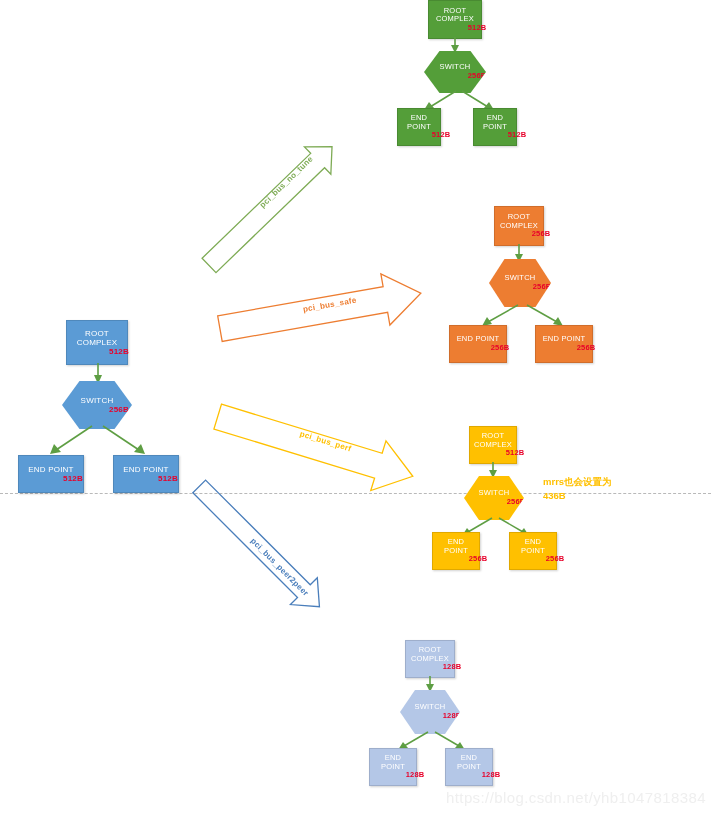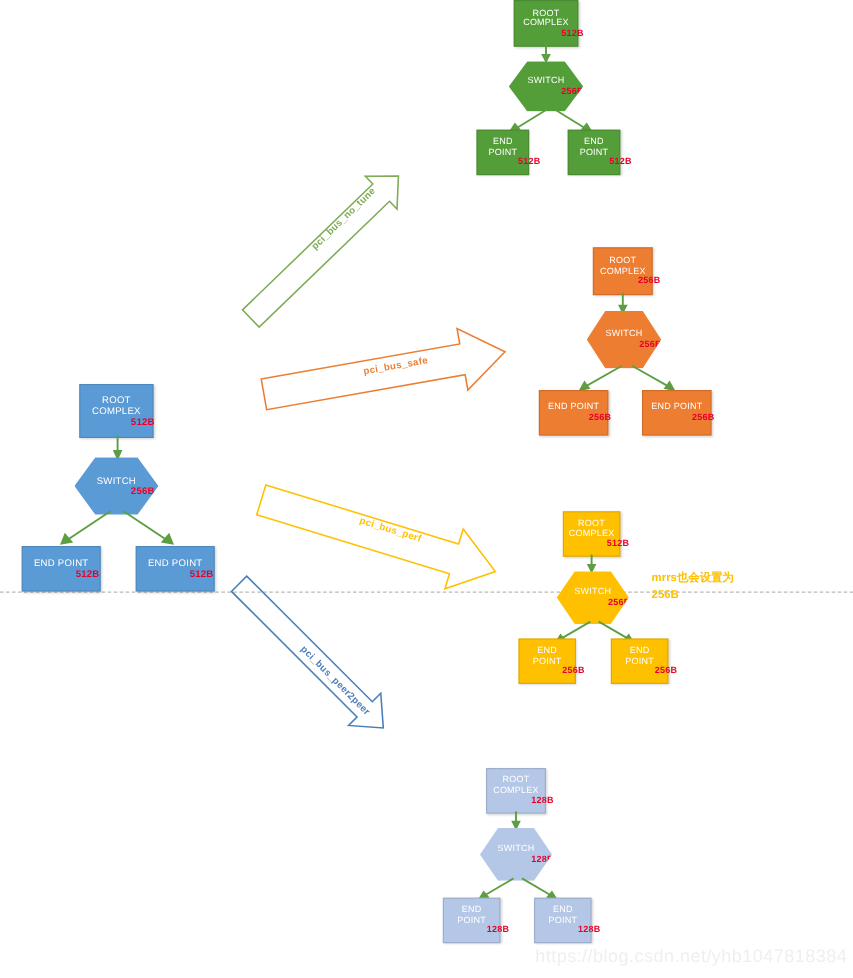--- a/index.html
+++ b/index.html
@@ -195,21 +195,21 @@
 POINT</span>
       <span class="sz">256B</span>
     </div>
     <div class="node rect" style="left:509px;top:532px;width:48px;height:38px;background:#FFC000;font-size:7.5px;">
       <span class="ttl">END
 POINT</span>
       <span class="sz">256B</span>
     </div>
 
     <div class="annot" style="left:543px;top:475px;">mrrs也会设置为
-256B</div>
+436B</div>
   </div>
 
   <div>
     <div class="node rect" style="left:405px;top:640px;width:50px;height:38px;background:#B4C7E7;font-size:7.5px;">
       <span class="ttl">ROOT
 COMPLEX</span>
       <span class="sz">128B</span>
     </div>
 
     <svg class="conn" style="left:422px;top:676px;width:16px;height:17px;" viewBox="0 0 16 17">

